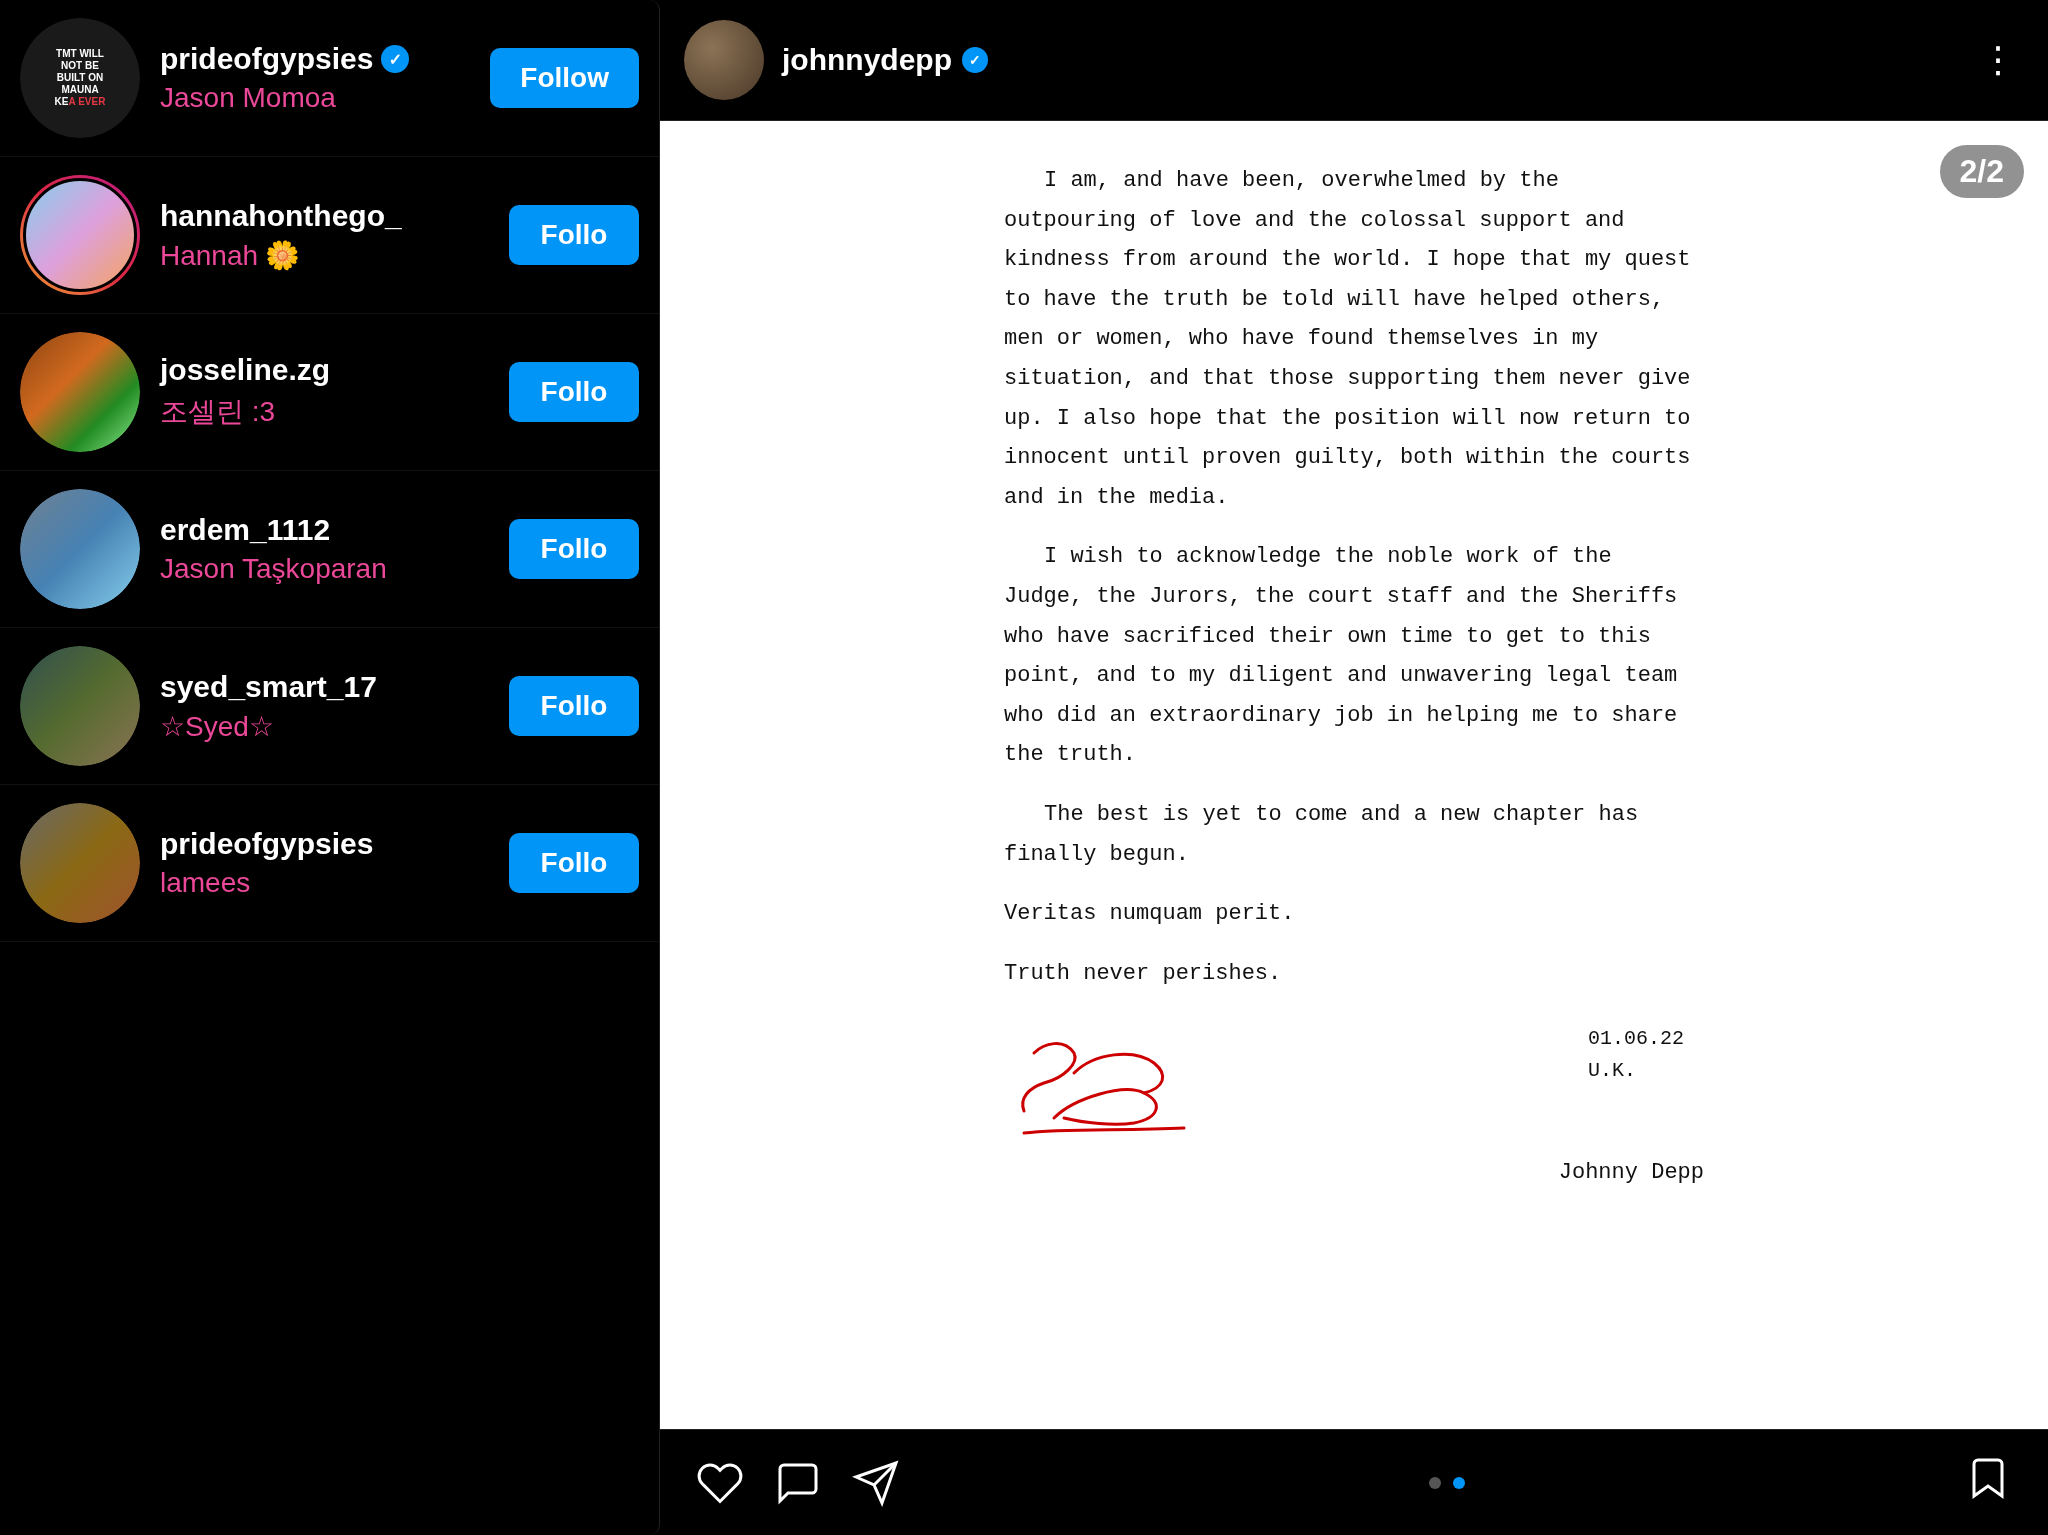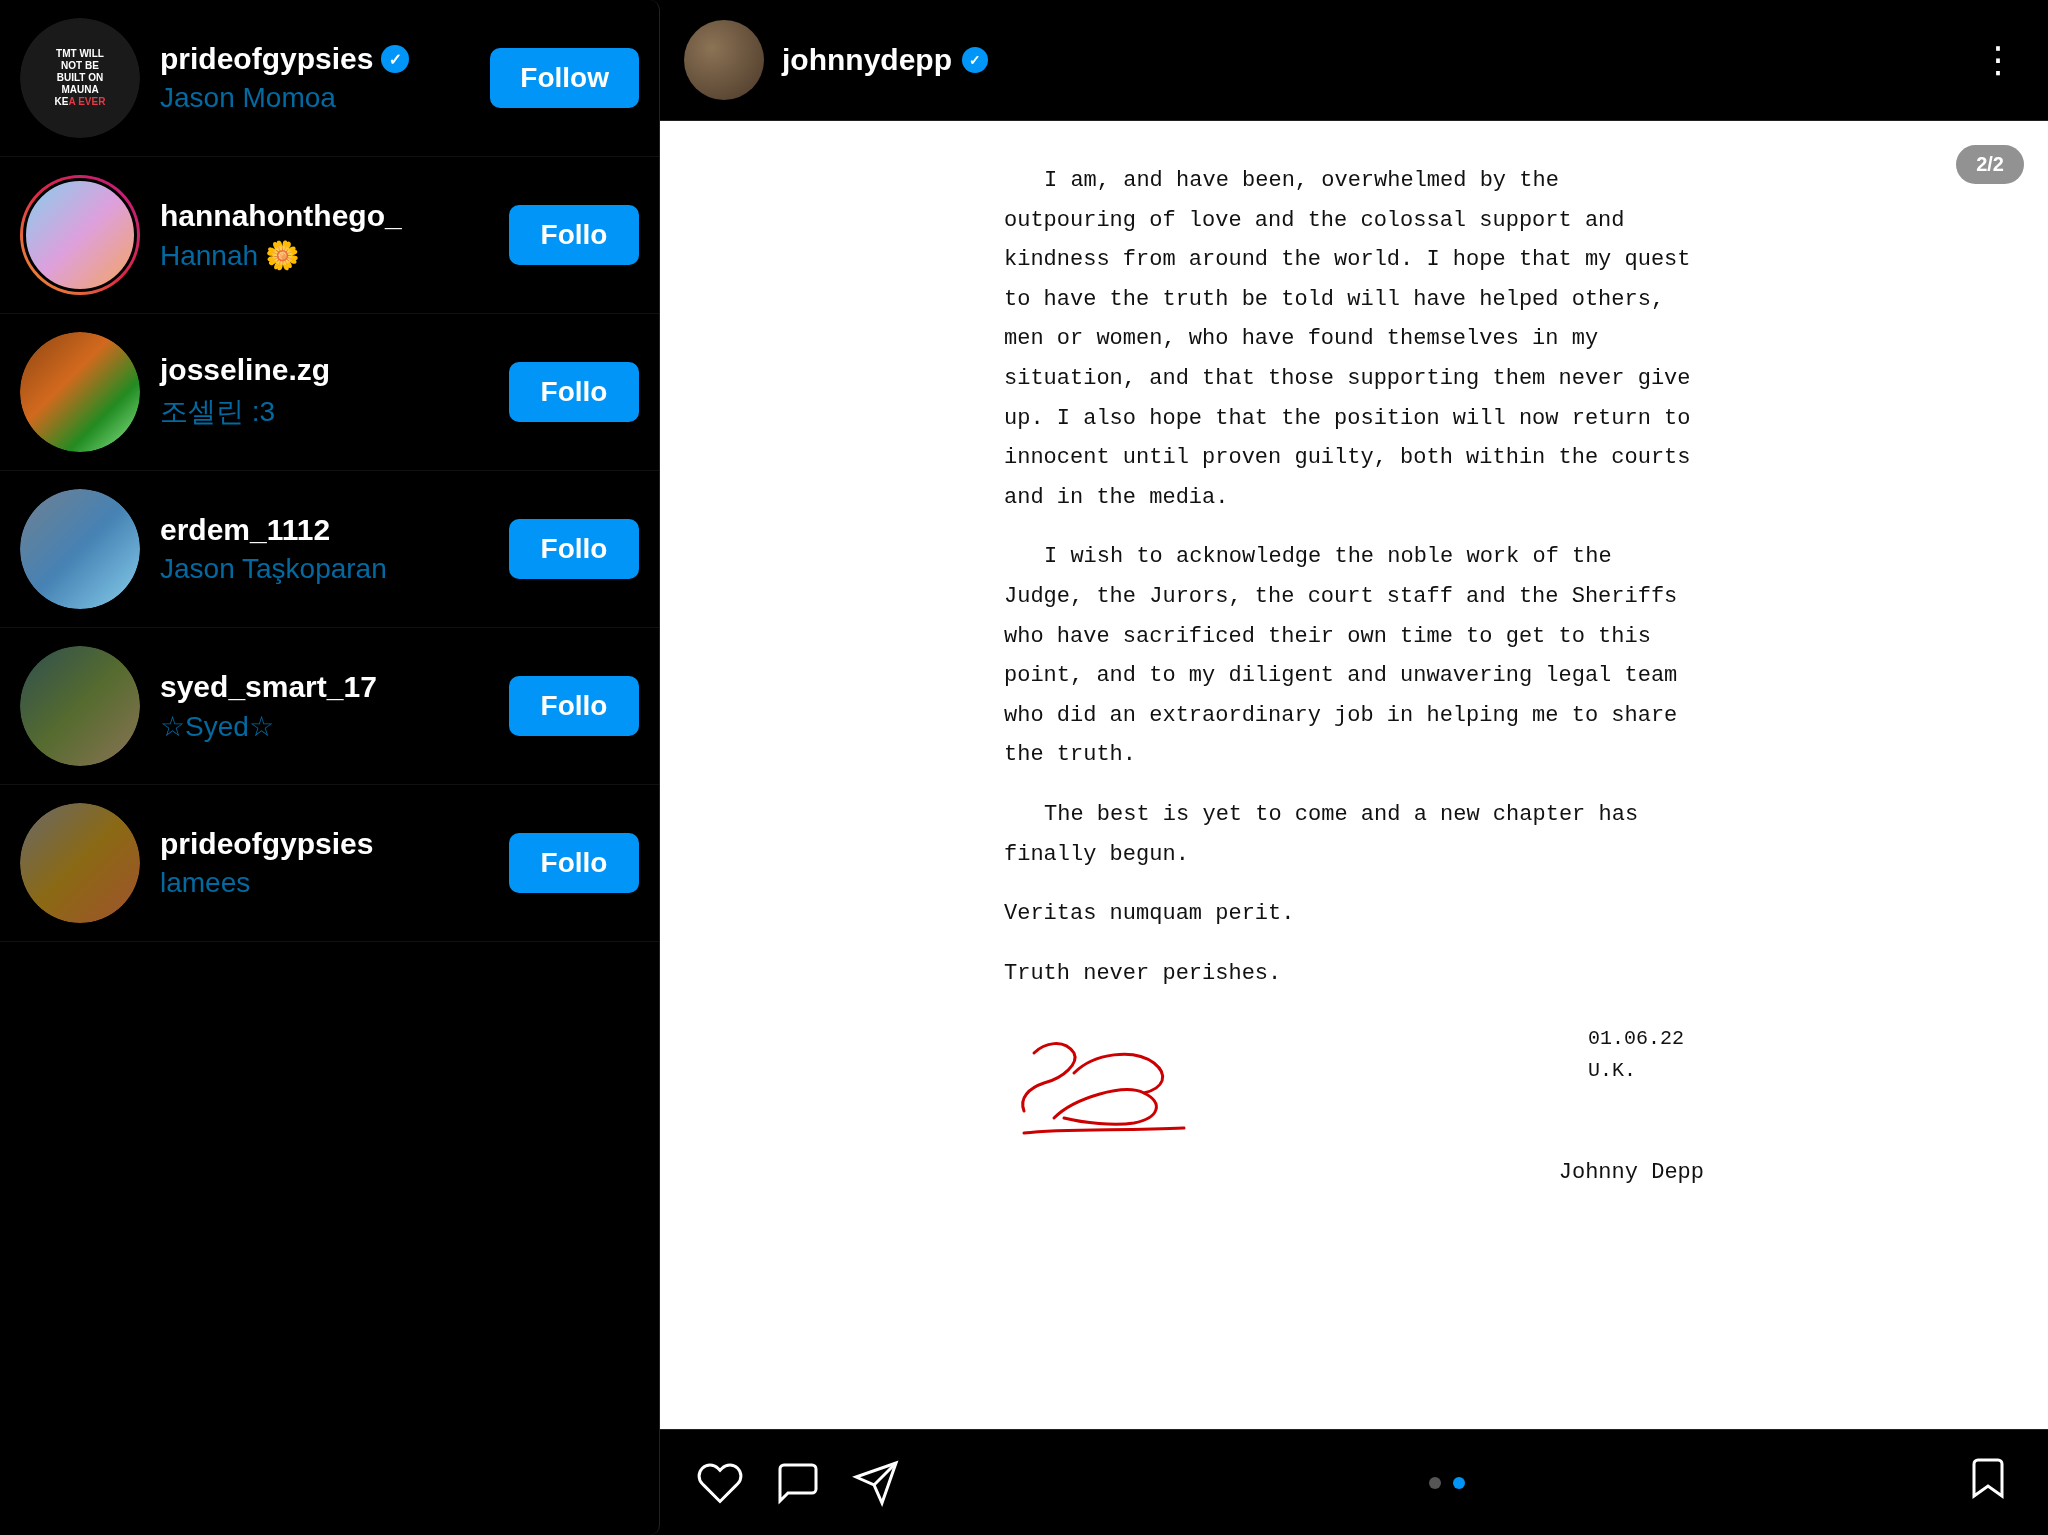--- a/index.html
+++ b/index.html
@@ -127,21 +127,21 @@
 
     .verified-badge::after {
       content: '✓';
       color: #fff;
       font-size: 16px;
       font-weight: 700;
     }
 
     .display-name {
       font-size: 28px;
-      color: #0369a1;
+      color: #ec4899;
     }
 
     .follow-btn {
       background: #0095f6;
       color: #fff;
       border: none;
       border-radius: 10px;
       padding: 14px 30px;
       font-size: 28px;
       font-weight: 600;
@@ -232,21 +232,21 @@
     }
 
     .page-indicator {
       position: absolute;
       top: 24px;
       right: 24px;
       background: rgba(100,100,100,0.7);
       color: #fff;
       border-radius: 30px;
       padding: 8px 20px;
-      font-size: 20px;
+      font-size: 32px;
       font-weight: 600;
     }
 
     .letter-text {
       font-family: 'Courier New', Courier, monospace;
       font-size: 22px;
       line-height: 1.8;
       color: #111;
       max-width: 700px;
       margin: 0 auto;

